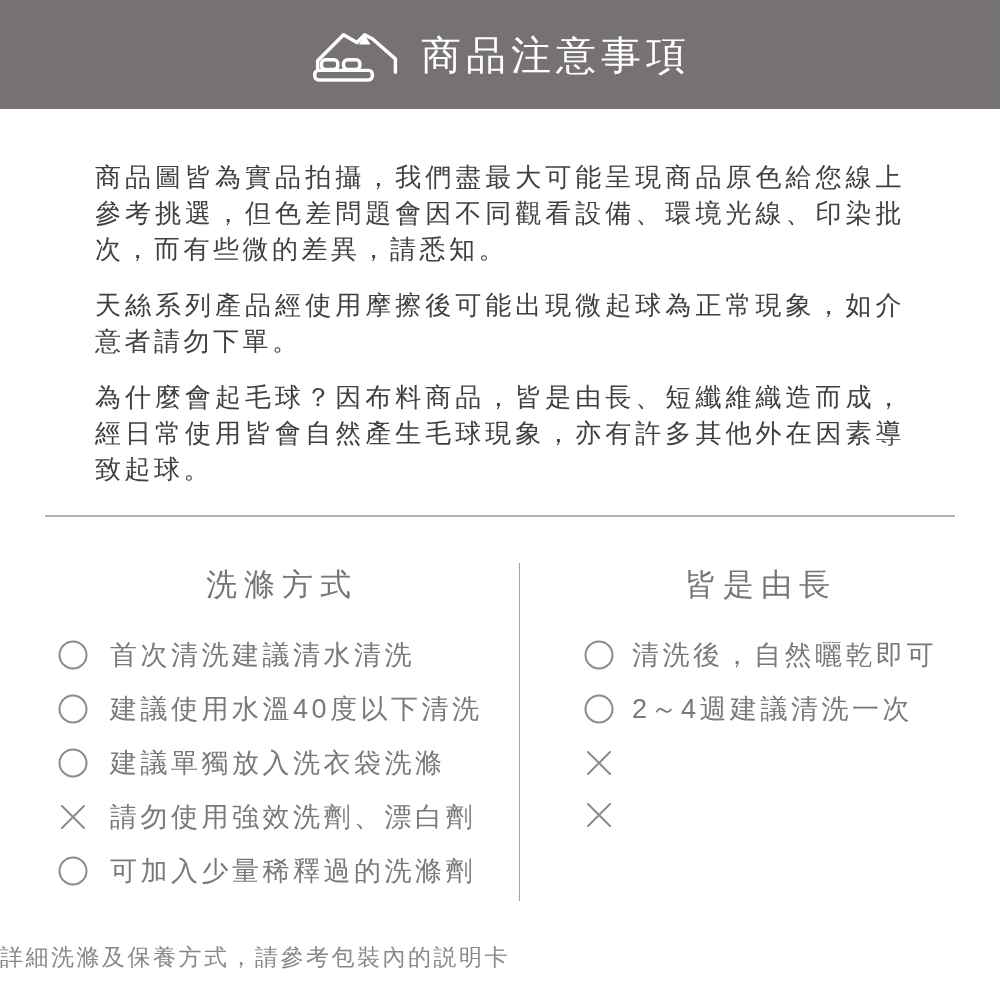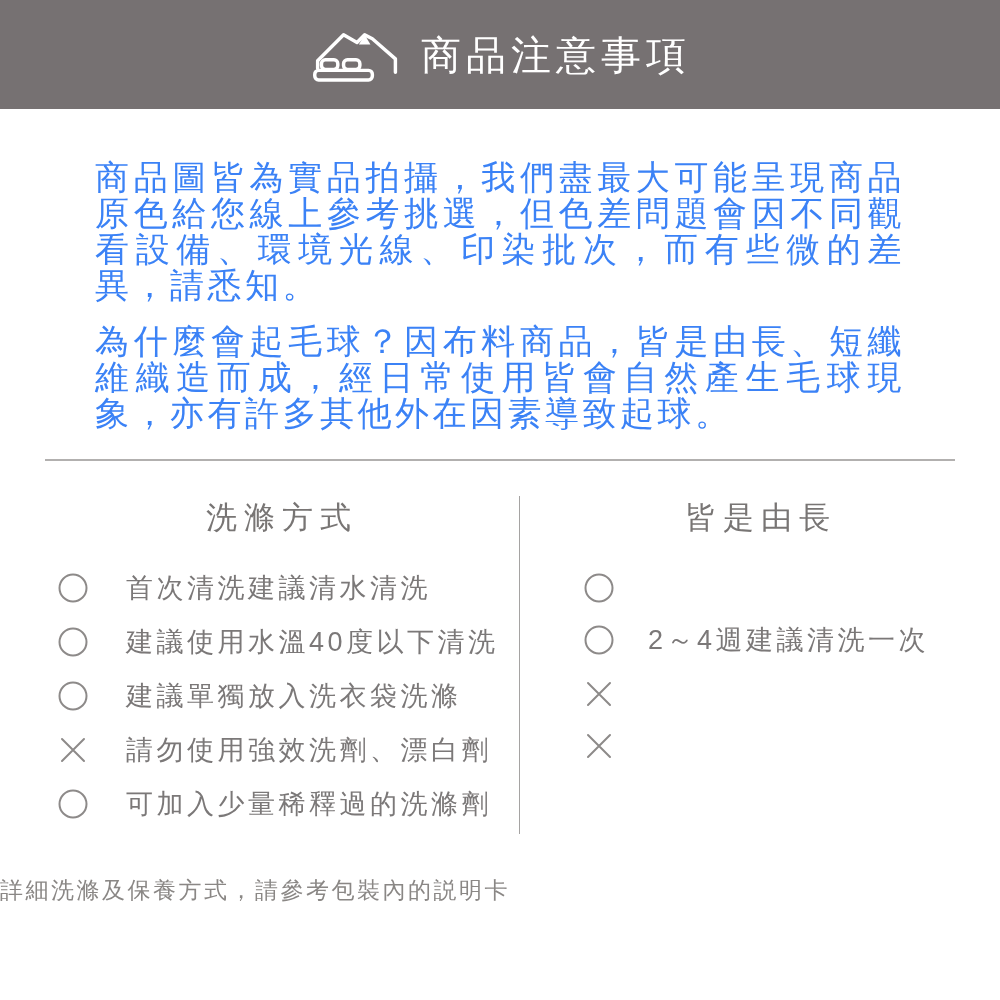--- a/index.html
+++ b/index.html
@@ -30,39 +30,39 @@
     letter-spacing: 5px;
     line-height: 1;
   }
 
   
   .intro {
     padding: 50px 95px 0 95px;
   }
   .intro p {
     margin: 0 0 20px 0;
-    font-size: 34px;
+    font-size: 26px;
     line-height: 36px;
     letter-spacing: 3.5px;
-    color: #3b82f6;
+    color: #404040;
     text-align: justify;
   }
 
   
   .h-divider {
     border: none;
     border-top: 2px solid #b2b0af;
     margin: 28px 45px 0 45px;
   }
 
   
   .care-columns {
     display: grid;
     grid-template-columns: 474px 1px 436px;
-    margin: 0 45px;
+    margin: 11px 45px;
   }
   .v-divider {
     width: 1px;
     height: 338px;
     margin-top: 35px;
     background: #a5a3a2;
   }
   .care-col h2 {
     margin: 36px 0 0 0;
     font-size: 31px;
@@ -79,21 +79,20 @@
     margin: 32px 0 0 0;
     padding: 0;
   }
   .care-col.left  .care-list { padding-left: 13px; }
   .care-col.right .care-list { padding-left: 64px; }
 
   .care-item {
     display: flex;
     align-items: flex-start;
     margin-bottom: 20px;
-    gap: 16px;
   }
   .marker {
     flex: none;
     width: 30px;
     height: 30px;
     margin-top: 2px;
   }
   .marker svg { width: 30px; height: 30px; display: none; }
   .marker[data-marker="circle"] svg.circle-glyph { display: block; }
   .marker[data-marker="x"]      svg.x-glyph      { display: block; }
@@ -131,20 +130,21 @@
         <rect x="6" y="48" width="60" height="10" rx="4"></rect>
         <rect x="13" y="37" width="17" height="10" rx="4"></rect>
         <rect x="36" y="37" width="17" height="10" rx="4"></rect>
       </svg>
     </span>
     <h1 class="page-title">商品注意事項</h1>
   </header>
 
   <section class="intro">
     <p>商品圖皆為實品拍攝，我們盡最大可能呈現商品原色給您線上參考挑選，但色差問題會因不同觀看設備、環境光線、印染批次，而有些微的差異，請悉知。</p>
+    <p>天絲系列產品經使用摩擦後可能出現微起球為正常現象，如介意者請勿下單。</p>
     <p>為什麼會起毛球？因布料商品，皆是由長、短纖維織造而成，經日常使用皆會自然產生毛球現象，亦有許多其他外在因素導致起球。</p>
   </section>
 
   <hr class="h-divider">
 
   <section class="care-columns">
 
     <div class="care-col left">
       <h2>洗滌方式</h2>
       <ul class="care-list">
@@ -201,20 +201,21 @@
     <div class="care-col right">
       <h2>皆是由長</h2>
       <ul class="care-list">
         <li class="care-item">
           <span class="marker" data-marker="circle">
             <svg class="circle-glyph" viewBox="0 0 30 30">
                 <circle cx="15" cy="15" r="13.5" fill="none" stroke="#8d8a89" stroke-width="2"></circle>
               </svg>
 
           </span>
+          <span class="item-text">清洗後，自然曬乾即可</span>
         </li>
         <li class="care-item">
           <span class="marker" data-marker="circle">
             <svg class="circle-glyph" viewBox="0 0 30 30">
                 <circle cx="15" cy="15" r="13.5" fill="none" stroke="#8d8a89" stroke-width="2"></circle>
               </svg>
 
           </span>
           <span class="item-text">2～4週建議清洗一次</span>
         </li>

